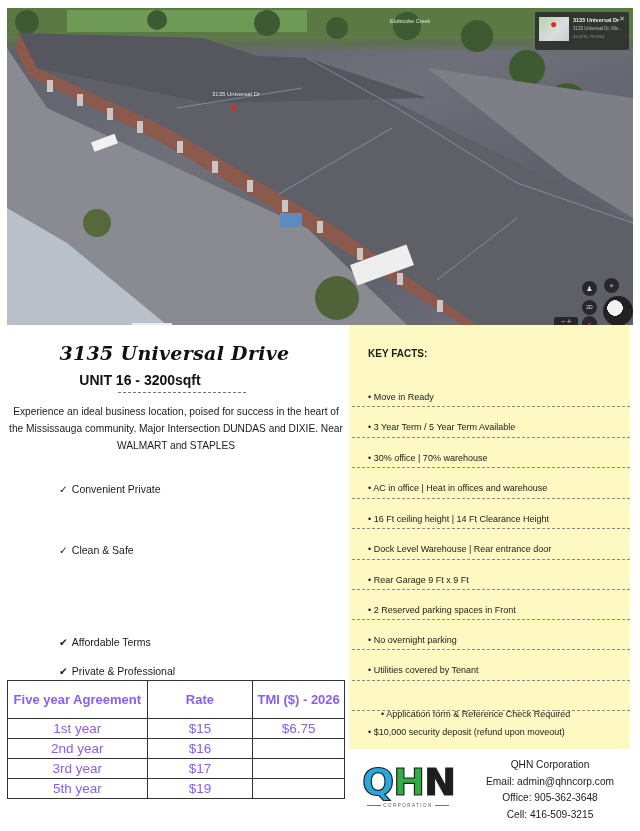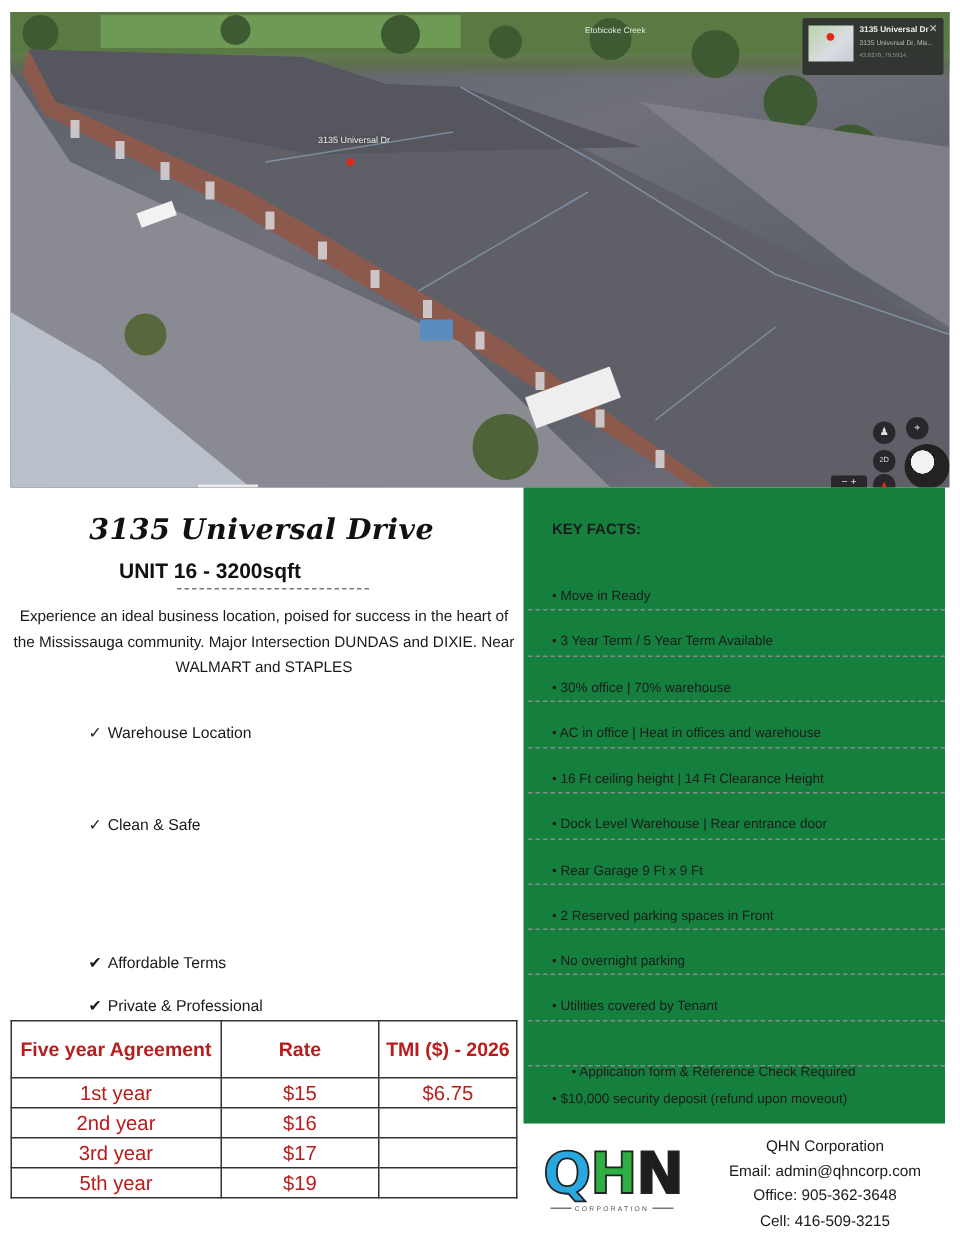--- a/index.html
+++ b/index.html
@@ -67,33 +67,33 @@
   }
   .feature {
     position: absolute; left: 59px; font-size: 10.5px; color: #1a1a1a; white-space: nowrap;
   }
   .feature .check { display: inline-block; margin-right: 4px; }
   .feature.bold-check .check { font-weight: bold; }
 
   
   .rate-table {
     position: absolute; left: 7px; top: 680px; width: 338px;
-    border-collapse: collapse; font-size: 13.5px; color: #b91c1c;
+    border-collapse: collapse; font-size: 13.5px; color: #8b5cf6;
   }
   .rate-table th, .rate-table td { border: 1px solid #333; text-align: center; padding: 0; }
   .rate-table th { font-weight: bold; font-size: 13px; height: 38px; line-height: 18px; }
   .rate-table td { height: 20px; line-height: 18px; }
   .rate-table col.c1 { width: 140px; }
   .rate-table col.c2 { width: 106px; }
   .rate-table col.c3 { width: 92px; }
 
   
   .facts {
     position: absolute; left: 349px; top: 325px; width: 281px; height: 424px;
-    background: #15803d;
+    background: #fef9c3;
   }
   .facts-title {
     position: absolute; left: 19px; top: 23px; font-size: 10px; font-weight: bold; color: #1a1a1a;
   }
   .fact {
     position: absolute; left: 19px; font-size: 9px; color: #1a1a1a; white-space: nowrap;
   }
   .fact-rule {
     position: absolute; left: 3px; width: 278px; border-top: 1px dashed #8a8a8a;
   }
@@ -199,21 +199,21 @@
   <div class="ctl-zoom">− +</div>
   <div class="ctl-globe"></div>
 </div>
 
 <div class="title-script">3135 Universal Drive</div>
 <div class="unit-line">UNIT 16 - 3200sqft</div>
 <div class="unit-rule"></div>
 <div class="intro">Experience an ideal business location, poised for success in the heart of the Mississauga community. Major Intersection DUNDAS and DIXIE. Near WALMART and STAPLES</div>
 
 <div class="feature" style="top:483px;">
-  <span class="check">✓</span><span>Warehouse Location</span>
+  <span class="check">✓</span><span>Convenient Private</span>
 </div>
 <div class="feature" style="top:544px;">
   <span class="check">✓</span><span>Clean &amp; Safe</span>
 </div>
 <div class="feature bold-check" style="top:604px;margin-top:32px;">
   <span class="check">✔</span><span>Affordable Terms</span>
 </div>
 <div class="feature bold-check" style="top:665px;">
   <span class="check">✔</span><span>Private &amp; Professional</span>
 </div>

